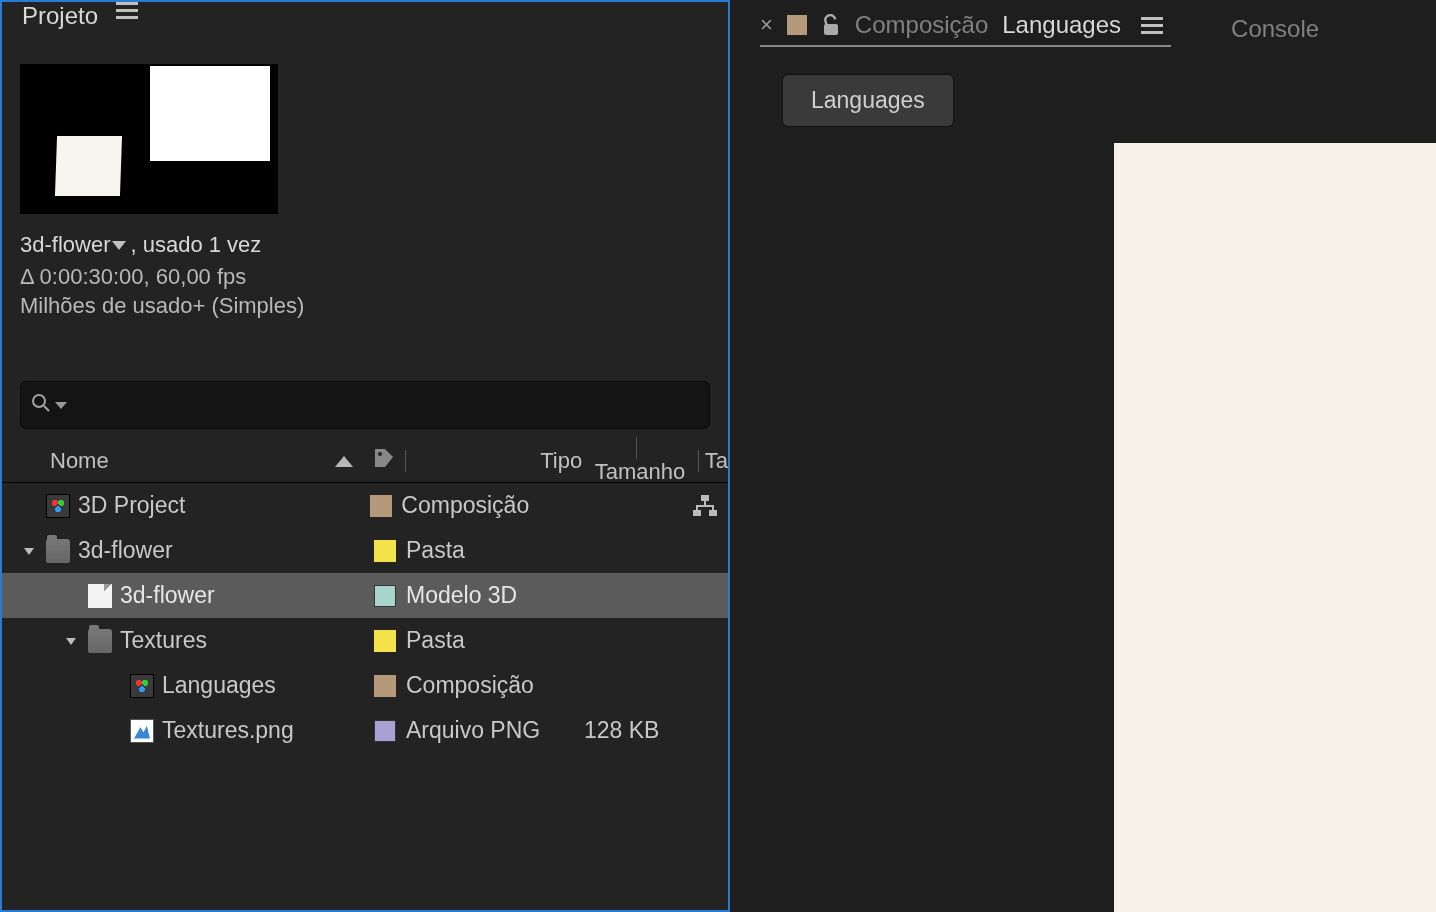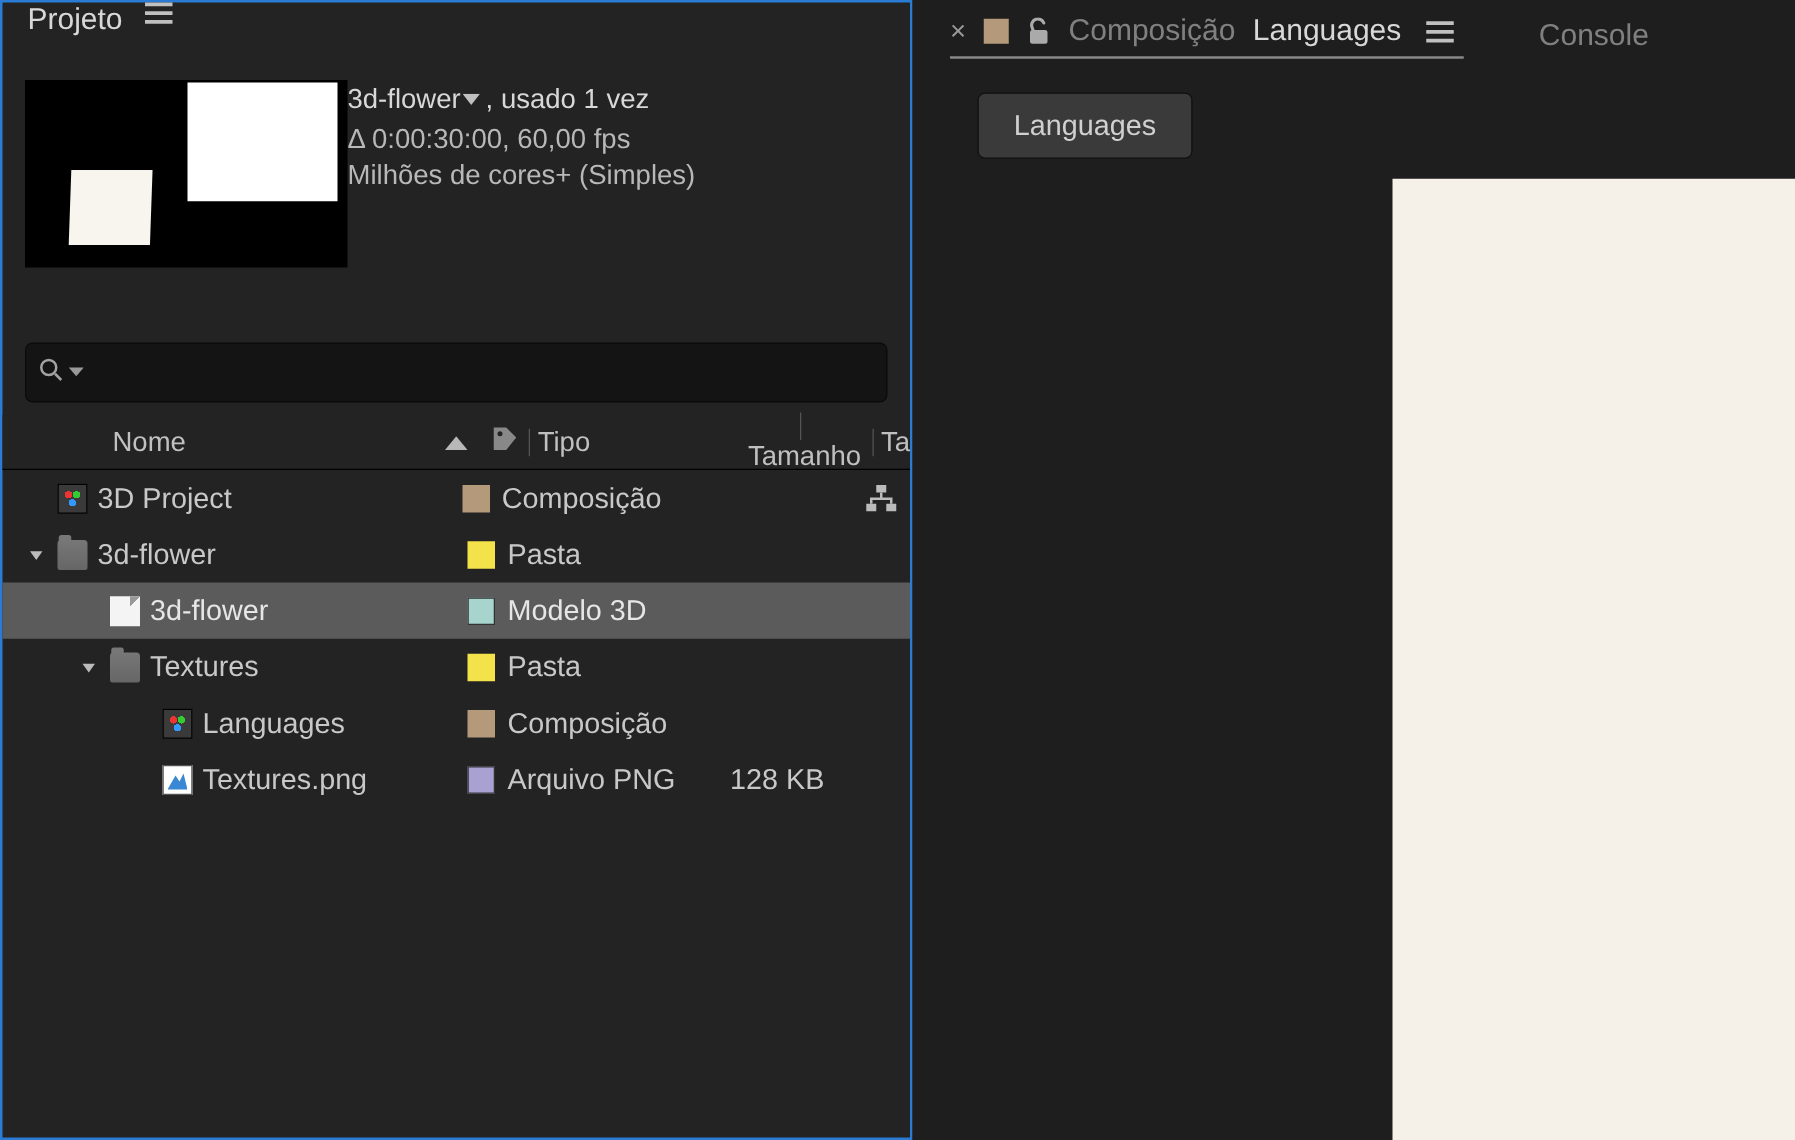--- a/index.html
+++ b/index.html
@@ -40,21 +40,23 @@
   }
   .panel-menu-icon span {
     display: block;
     width: 22px;
     height: 3px;
     background: #c0c0c0;
   }
 
   .info-block {
     display: flex;
+    gap: 16px;
     padding: 4px 18px 10px 18px;
+    flex-direction: column;
   }
   .thumb {
     width: 258px;
     height: 150px;
     background: #000;
     position: relative;
     flex: 0 0 auto;
   }
   .thumb .big-rect {
     position: absolute;
@@ -100,23 +102,23 @@
     display: flex;
     align-items: center;
     height: 44px;
     background: #232323;
     border-bottom: 1px solid #000;
     margin-top: 10px;
     color: #c0c0c0;
     font-size: 22px;
   }
   .thead .col { display: flex; align-items: center; }
-  .thead .col.name { padding-left: 48px; width: 362px; justify-content: flex-end; padding-right: 10px; margin-left: 40px;}
+  .thead .col.name { padding-left: 48px; width: 362px; justify-content: flex-end; padding-right: 10px;}
   .thead .col.tag { width: 42px; justify-content: center;}
-  .thead .col.type { width: 178px; }
+  .thead .col.type { width: 178px; justify-content: space-between; }
   .thead .col.size { width: 116px; flex-direction: column; }
   .thead .col.ta { flex: 1; }
   .sort-arrow { margin-left: auto; }
   .vline { width: 1px; height: 22px; background: #555; margin: 0 6px 0 0; }
 
   .rows { }
   .row {
     display: flex;
     align-items: center;
     height: 45px;
@@ -259,21 +261,21 @@
       <div class="big-rect"></div>
       <div class="small-rect"></div>
     </div>
     <div class="info-text">
       <div class="info-title-row">
         <span>3d-flower</span><span class="caret"><svg width="14" height="10">
               <polygon points="0,0 14,0 7,9" fill="#c0c0c0"></polygon>
             </svg></span><span>, usado 1 vez</span>
       </div>
       <div>Δ 0:00:30:00, 60,00 fps</div>
-      <div>Milhões de cores+ (Simples)</div>
+      <div>Milhões de usado+ (Simples)</div>
     </div>
   </div>
 
   <div class="search-wrap">
     <div class="search">
       <span class="mag">
         <svg width="20" height="20" viewBox="0 0 20 20">
             <circle cx="8" cy="8" r="6" stroke="#bbb" stroke-width="2" fill="none"></circle>
             <line x1="13" y1="13" x2="18" y2="18" stroke="#bbb" stroke-width="2"></line>
           </svg>

